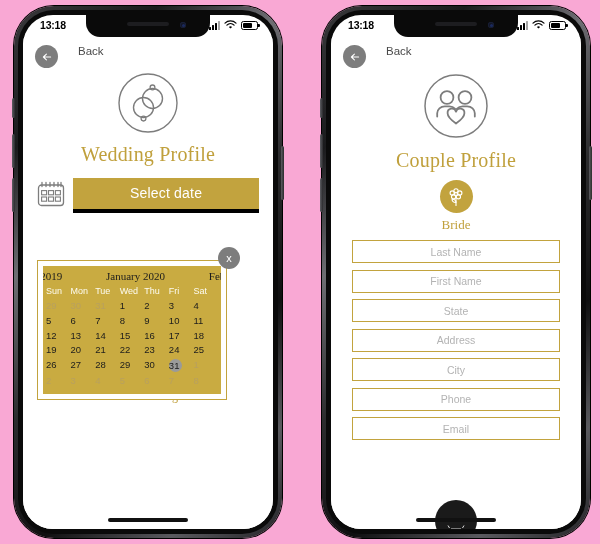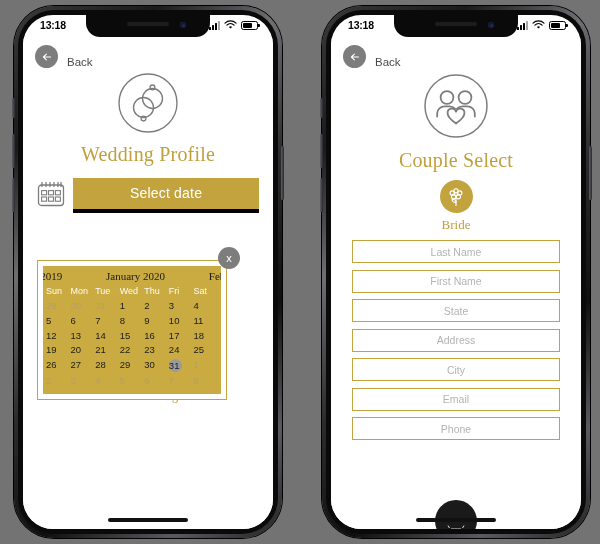--- a/index.html
+++ b/index.html
@@ -1,19 +1,19 @@
 <!DOCTYPE html>
 <html><head>
 <meta charset="utf-8">
 <style>
   * { margin:0; padding:0; box-sizing:border-box; }
   html,body { width:600px; height:544px; background:#000; overflow:hidden; }
   body { font-family:"Liberation Sans", sans-serif; }
 
-  .stage { position:relative; width:600px; height:544px; background:#737373; }
+  .stage { position:relative; width:600px; height:544px; background:#f9a8d4; }
 
   
   .phone { position:absolute; top:6px; width:268px; height:532px; }
   .phone.left  { left:14px; }
   .phone.right { left:322px; }
 
   .frame-outer {
     position:absolute; inset:0;
     border-radius:40px;
     background:linear-gradient(135deg,#3a3a3c 0%,#1a1a1c 18%,#6e6e73 34%,#2c2c2e 52%,#0f0f10 70%,#5a5a5f 86%,#232326 100%);
@@ -55,21 +55,21 @@
   .bars i { display:block; width:2px; background:#000; border-radius:.5px; }
   .bars i:nth-child(1){height:3px;} .bars i:nth-child(2){height:5px;}
   .bars i:nth-child(3){height:7px;} .bars i:nth-child(4){height:9px;opacity:.35;}
   .batt { position:relative; width:17px; height:9px; border:1px solid #000; border-radius:2.4px; }
   .batt::after { content:''; position:absolute; right:-3px; top:2.6px; width:1.6px; height:3.4px; background:#000; border-radius:0 1px 1px 0; }
   .batt i { position:absolute; left:1px; top:1px; bottom:1px; width:9px; background:#000; border-radius:1px; }
 
   
   .content { position:relative; height:calc(100% - 22px); background:#fff; }
 
-  .backrow { display:flex; align-items:flex-end; gap:9px; padding:8px 0 0 12px; }
+  .backrow { display:flex; align-items:flex-start; gap:20px; padding:8px 0 0 12px; }
   .back-circle {
     width:23px; height:23px; border-radius:50%; background:#7d7d7d;
     display:flex; align-items:center; justify-content:center; flex:0 0 auto;
   }
   .back-label { font-size:11.5px; color:#4a4a4a; }
 
   .hero { display:flex; flex-direction:column; align-items:center; }
   .hero-icon { margin-top:4px; }
   .hero-title {
     font-family:"Liberation Serif", serif; font-size:20px; color:#c0a03c;
@@ -360,21 +360,21 @@
           <span class="hero-icon">
             <svg width="68" height="68" viewBox="0 0 68 68">
               <circle cx="34" cy="34" r="31" fill="none" stroke="#7d7d7d" stroke-width="1.5"></circle>
               <circle cx="25" cy="25.5" r="6.4" fill="none" stroke="#7d7d7d" stroke-width="1.8"></circle>
               <circle cx="43" cy="25.5" r="6.4" fill="none" stroke="#7d7d7d" stroke-width="1.8"></circle>
               <path d="M15.2 44.5v-3.2c0-4 3.4-7 7.6-7h4.6c2.3 0 4.4 1 5.8 2.5" fill="none" stroke="#7d7d7d" stroke-width="1.8" stroke-linecap="round"></path>
               <path d="M52.8 44.5v-3.2c0-4-3.4-7-7.6-7h-4.6c-2.3 0-4.4 1-5.8 2.5" fill="none" stroke="#7d7d7d" stroke-width="1.8" stroke-linecap="round"></path>
               <path d="M34 51.5c-6-4.2-8.4-7-8.4-10.2a4.3 4.3 0 0 1 8.4-1.6 4.3 4.3 0 0 1 8.4 1.6c0 3.2-2.4 6-8.4 10.2z" fill="none" stroke="#7d7d7d" stroke-width="1.8" stroke-linejoin="round"></path>
             </svg>
           </span>
-          <div class="hero-title">Couple Select</div>
+          <div class="hero-title">Couple Profile</div>
         </div>
 
         <div class="bride-wrap">
           <span class="bride-circle">
             <svg width="22" height="22" viewBox="0 0 22 22">
               <g fill="none" stroke="#fff" stroke-width="1.15">
                 <circle cx="11" cy="4.8" r="2.1"></circle>
                   <circle cx="7.2" cy="7" r="2.1"></circle>
                   <circle cx="14.8" cy="7" r="2.1"></circle>
                 <circle cx="8.6" cy="10.7" r="2.1"></circle>
@@ -398,24 +398,24 @@
             <div class="field">
               <span>State</span>
             </div>
             <div class="field">
               <span>Address</span>
             </div>
             <div class="field">
               <span>City</span>
             </div>
             <div class="field">
+              <span>Phone</span>
+            </div>
+            <div class="field">
               <span>Email</span>
-            </div>
-            <div class="field">
-              <span>Phone</span>
             </div>
           </div>
 
         <div class="fab">
           <svg width="20" height="12" viewBox="0 0 20 12">
             <g fill="none" stroke="#ddd" stroke-width="1">
               <path d="M2 1.5 3.5 4M18 1.5 16.5 4"></path>
               <path d="M5 5h10v6H5z"></path>
               <path d="M8 5v6M12 5v6"></path>
             </g>

